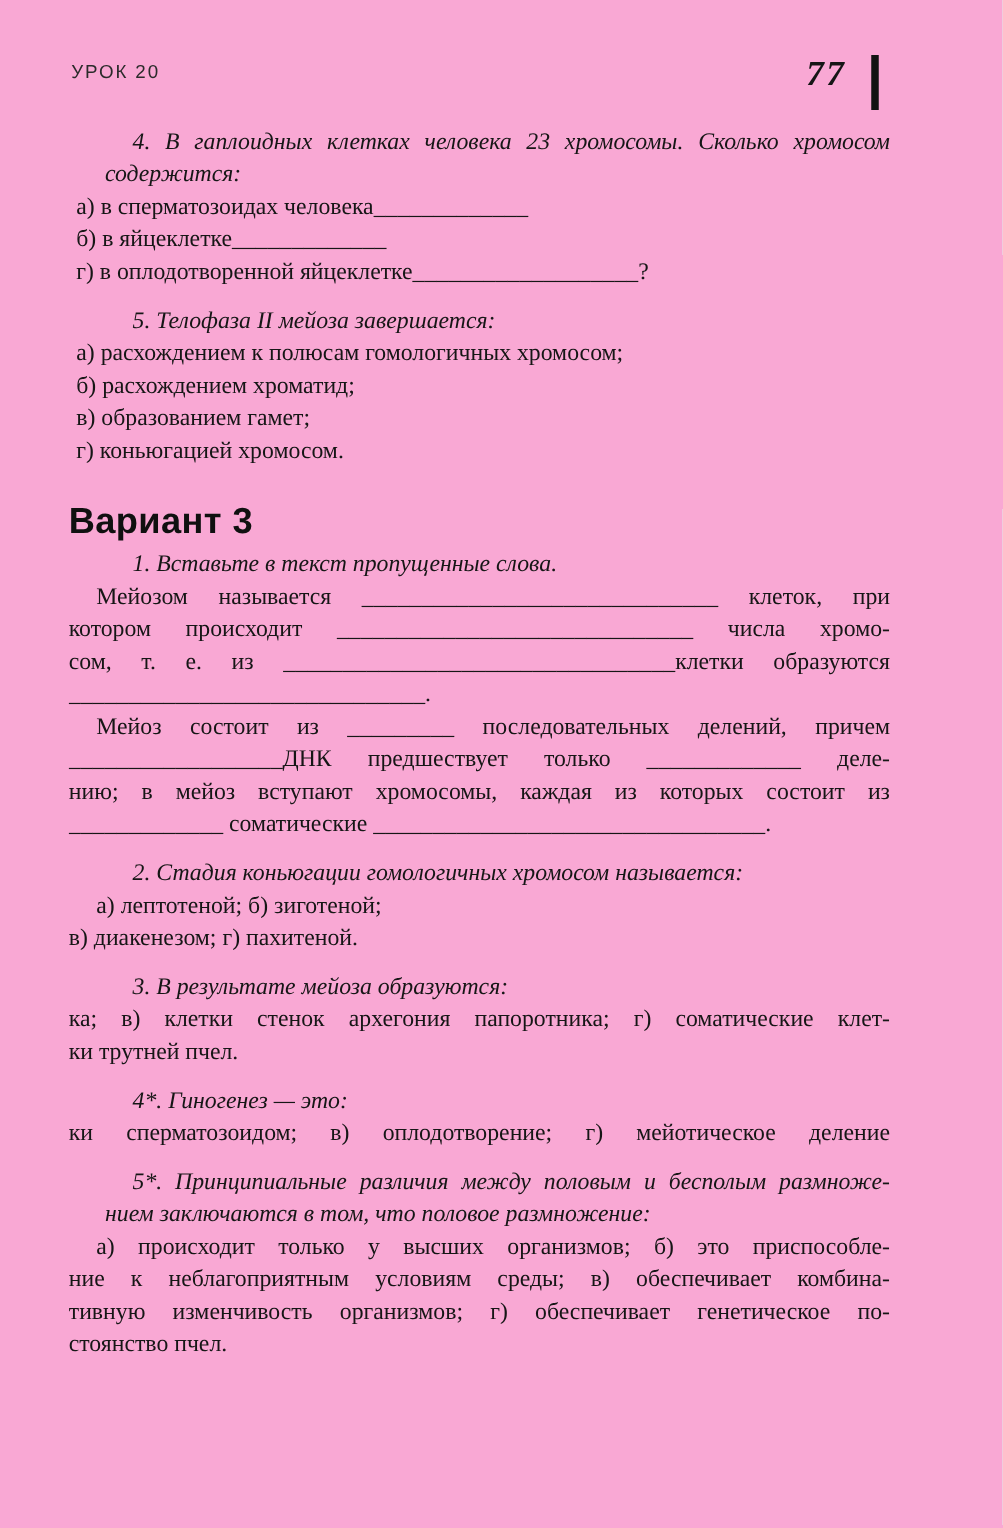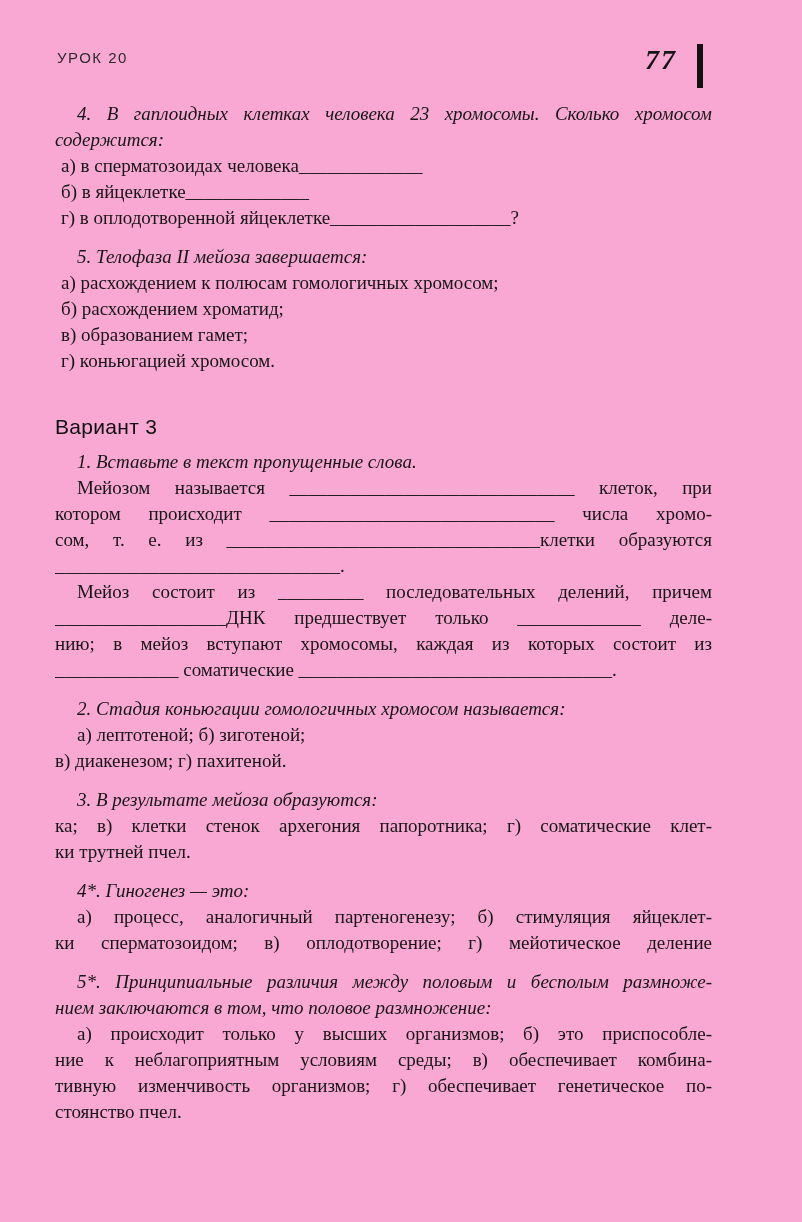--- a/index.html
+++ b/index.html
@@ -18,29 +18,29 @@
     font-size:28px; font-weight:bold; font-style:italic; letter-spacing:2px;
   }
   .hdr-bar {
     position:absolute; left:697px; top:44px; width:6px; height:44px; background:#121212;
   }
   .content {
     position:absolute; left:55px; top:101px; width:657px;
     font-size:19px; line-height:26px;
   }
   .ln { height:26px; overflow:hidden; }
-  .it { font-style:italic; }
+  .it { font-style:italic;margin-left:29px; }
   .ind { text-indent:22px; }
   .opt { text-indent:6px; }
   .j { text-align:justify; text-align-last:justify; }
   .block { margin-top:13px; }
   .first { margin-top:0; }
   .vheading {
-    margin-top:37px; font-family:"Liberation Sans", sans-serif;
-    font-weight:400; font-size:21px; line-height:32px; letter-spacing:0.3px;
+    margin-top:27px; font-family:"Liberation Sans", sans-serif;
+    font-weight:700; font-size:29px; line-height:32px; letter-spacing:0.3px;
     color:#101010;
   }
   .stem-after-heading { margin-top:6px; }
 </style>
 </head>
 <body>
 
 <div class="page">
 
   <div class="hdr-lesson">УРОК 20</div>
@@ -86,21 +86,20 @@
     </div>
 
     <div class="block">
       <div class="ln it ind">3. В результате мейоза образуются:</div>
       <div class="ln j">ка; в) клетки стенок архегония папоротника; г) соматические клет-</div>
       <div class="ln">ки трутней пчел.</div>
     </div>
 
     <div class="block">
       <div class="ln it ind">4*. Гиногенез — это:</div>
-      <div class="ln ind j">а) процесс, аналогичный партеногенезу; б) стимуляция яйцеклет-</div>
       <div class="ln j">ки сперматозоидом; в) оплодотворение; г) мейотическое деление</div>
     </div>
 
     <div class="block">
       <div class="ln it ind j">5*. Принципиальные различия между половым и бесполым размноже-</div>
       <div class="ln it">нием заключаются в том, что половое размножение:</div>
       <div class="ln ind j">а) происходит только у высших организмов; б) это приспособле-</div>
       <div class="ln j">ние к неблагоприятным условиям среды; в) обеспечивает комбина-</div>
       <div class="ln j">тивную изменчивость организмов; г) обеспечивает генетическое по-</div>
       <div class="ln">стоянство пчел.</div>

